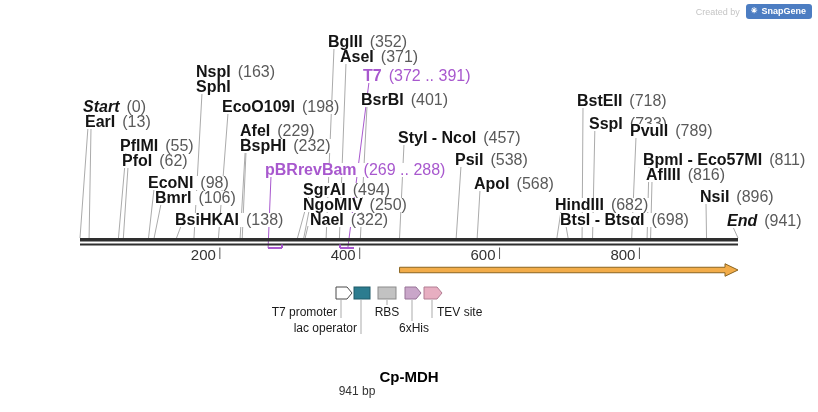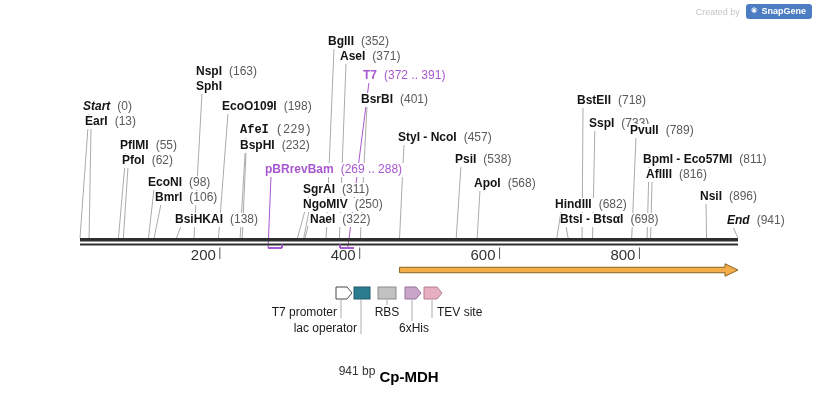--- a/index.html
+++ b/index.html
@@ -1,28 +1,28 @@
 <!DOCTYPE html>
 <html style="--label-text: #141414; --pos-text: #5a5a5a; --leader: #ababab; --primer: #a858ce; --sequence-line: #2e2e2e; --tick: #555555; --orf-fill: #f2ac49; --orf-stroke: #8a6420; --badge-bg: #4c7dc2;"><head>
 <meta charset="utf-8">
 <style>
   html,body{margin:0;padding:0;background:#fff;}
   #canvas{position:relative;width:818px;height:412px;background:#fff;overflow:hidden;
           font-family:"Liberation Sans",sans-serif;}
   #map-svg,#label-layer{position:absolute;left:0;top:0;width:818px;height:412px;}
-  .enz{position:absolute;font-size:12px;font-weight:bold;color:var(--label-text);
+  .enz{position:absolute;font-size:16px;font-weight:bold;color:var(--label-text);
        white-space:nowrap;background:#fff;line-height:13px;padding:0 2px 1px 0;}
   .enz .ps{font-weight:normal;color:var(--pos-text);margin-left:7px;}
   .enz.primer .nm,.enz.primer .ps{color:var(--primer);}
   .enz.it .nm{font-style:italic;}
   .tick-label{position:absolute;width:38px;text-align:right;font-size:15px;color:#333;line-height:12px;}
   .feat-label{position:absolute;font-size:12px;color:#1a1a1a;white-space:nowrap;background:#fff;line-height:13px;}
   #title{position:absolute;left:0;top:368px;width:818px;text-align:center;
          font-size:15px;font-weight:bold;color:#000;}
-  #bp{position:absolute;left:0;top:364px;width:714px;text-align:center;font-size:12px;color:#333;}
+  #bp{position:absolute;left:0;top:384px;width:714px;text-align:center;font-size:12px;color:#333;}
   #watermark{position:absolute;top:4px;right:6px;display:flex;align-items:center;gap:6px;}
   #wm-text{font-size:9px;color:#c5c5c5;}
   #wm-badge{display:flex;align-items:center;gap:4px;background:var(--badge-bg);color:#fff;
             font-size:9px;font-weight:bold;padding:2px 6px 3px 5px;border-radius:3px;}
   #wm-flake{font-size:8px;line-height:8px;}
 </style>
 </head>
 <body>
 
 <div id="canvas">
@@ -88,24 +88,24 @@
       <div class="enz it" style="left: 83px; top: 100px;"><span class="nm">Start</span><span class="ps">(0)</span></div>
       <div class="enz" style="left: 85px; top: 115px;"><span class="nm">EarI</span><span class="ps">(13)</span></div>
       <div class="enz" style="left: 120px; top: 139px;"><span class="nm">PflMI</span><span class="ps">(55)</span></div>
       <div class="enz" style="left: 122px; top: 154px;"><span class="nm">PfoI</span><span class="ps">(62)</span></div>
       <div class="enz" style="left: 148px; top: 176px;"><span class="nm">EcoNI</span><span class="ps">(98)</span></div>
       <div class="enz" style="left: 155px; top: 191px;"><span class="nm">BmrI</span><span class="ps">(106)</span></div>
       <div class="enz" style="left: 175px; top: 213px;"><span class="nm">BsiHKAI</span><span class="ps">(138)</span></div>
       <div class="enz" style="left: 196px; top: 65px;"><span class="nm">NspI</span><span class="ps">(163)</span></div>
       <div class="enz" style="left: 196px; top: 80px;"><span class="nm">SphI</span></div>
       <div class="enz" style="left: 222px; top: 100px;"><span class="nm">EcoO109I</span><span class="ps">(198)</span></div>
-      <div class="enz" style="left: 240px; top: 124px; font-family: Liberation Mono, monospace;"><span class="nm">AfeI</span><span class="ps">(229)</span></div>
+      <div class="enz" style="left: 240px; top: 124px;"><span class="nm">AfeI</span><span class="ps">(229)</span></div>
       <div class="enz" style="left: 240px; top: 139px;"><span class="nm">BspHI</span><span class="ps">(232)</span></div>
       <div class="enz primer" style="left: 265px; top: 163px;"><span class="nm">pBRrevBam</span><span class="ps">(269 .. 288)</span></div>
-      <div class="enz" style="left: 303px; top: 183px;"><span class="nm">SgrAI</span><span class="ps">(311)</span></div>
+      <div class="enz" style="left: 303px; top: 183px;"><span class="nm">SgrAI</span><span class="ps">(494)</span></div>
       <div class="enz" style="left: 303px; top: 198px;"><span class="nm">NgoMIV</span><span class="ps">(250)</span></div>
       <div class="enz" style="left: 310px; top: 213px;"><span class="nm">NaeI</span><span class="ps">(322)</span></div>
       <div class="enz" style="left: 328px; top: 35px;"><span class="nm">BglII</span><span class="ps">(352)</span></div>
       <div class="enz" style="left: 340px; top: 50px;"><span class="nm">AseI</span><span class="ps">(371)</span></div>
       <div class="enz primer" style="left: 363px; top: 69px;"><span class="nm">T7</span><span class="ps">(372 .. 391)</span></div>
       <div class="enz" style="left: 361px; top: 93px;"><span class="nm">BsrBI</span><span class="ps">(401)</span></div>
       <div class="enz" style="left: 398px; top: 131px;"><span class="nm">StyI - NcoI</span><span class="ps">(457)</span></div>
       <div class="enz" style="left: 455px; top: 153px;"><span class="nm">PsiI</span><span class="ps">(538)</span></div>
       <div class="enz" style="left: 474px; top: 177px;"><span class="nm">ApoI</span><span class="ps">(568)</span></div>
       <div class="enz" style="left: 555px; top: 198px;"><span class="nm">HindIII</span><span class="ps">(682)</span></div>

